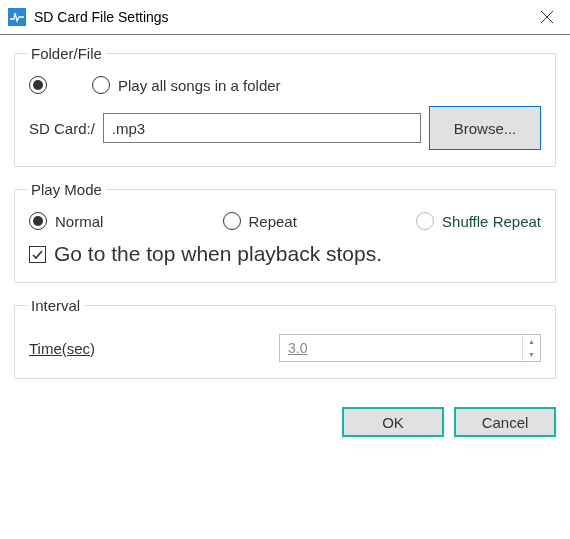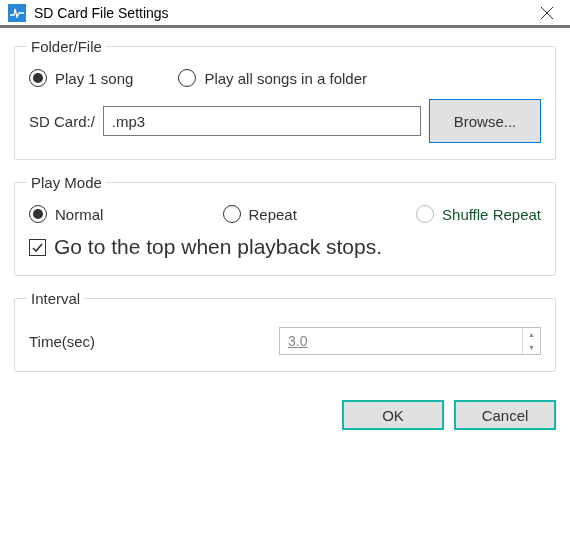--- a/index.html
+++ b/index.html
@@ -8,25 +8,25 @@
       padding: 0;
       font-family: "Segoe UI", Tahoma, sans-serif;
     }
     body {
       background: #fff;
       width: 570px;
       height: 539px;
       overflow: hidden;
     }
     .titlebar {
-      height: 28px;
+      height: 35px;
       display: flex;
       align-items: center;
       padding: 0 0 0 8px;
-      border-bottom: 3px solid #737373;
+      border-bottom: 1px solid #737373;
       background: #fff;
     }
     .app-icon {
       width: 18px;
       height: 18px;
       background: #2988d6;
       display: flex;
       align-items: center;
       justify-content: center;
       margin-right: 8px;
@@ -149,20 +149,21 @@
 
     .interval-row {
       display: flex;
       align-items: center;
       margin-top: 6px;
     }
     .interval-label {
       font-size: 15px;
       color: #333;
       width: 250px;
+      text-decoration: underline;
     }
     .spinner {
       flex: 1;
       height: 28px;
       display: flex;
       border: 1px solid #c0c0c0;
       background: #fff;
     }
     .spinner-value {
       flex: 1;
@@ -224,21 +225,20 @@
 </div>
 
 <div class="content">
 
   <fieldset>
     <legend>Folder/File</legend>
 
     <div class="row radio-row">
       <div class="radio-item">
         <div class="radio selected"></div>
-        <span class="radio-label">Play 1 song</span>
       </div>
       <div class="radio-item">
         <div class="radio"></div>
         <span class="radio-label">Play all songs in a folder</span>
       </div>
     </div>
 
     <div class="row">
       <span class="label-fixed">SD Card:/</span>
       <input type="text" class="text-input" value=".mp3" style="">

